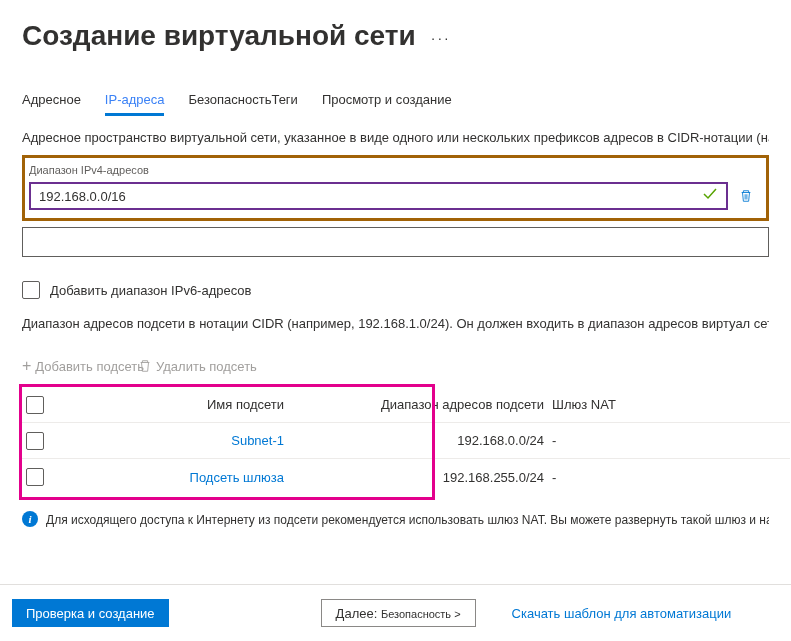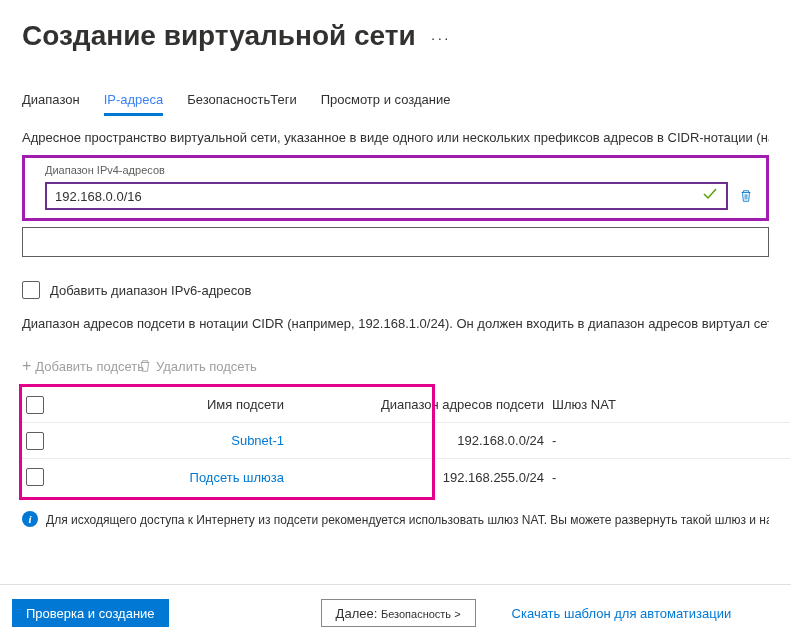--- a/index.html
+++ b/index.html
@@ -36,22 +36,22 @@
     .tab { color: #323130; padding-bottom: 8px; cursor: pointer; }
     .tab.active {
       color: #3b82f6;
       border-bottom: 3px solid #0078d4;
       font-weight: 400;
       padding-bottom: 6px;
     }
     .content { padding: 14px 22px 0 22px; }
     .desc { color: #323130; font-size: 13px; margin-bottom: 10px; white-space: nowrap; overflow: hidden; }
     .address-box {
-      border: 3px solid #a21caf;
-      padding: 6px 8px 8px 20px;
+      border: 3px solid #a16207;
+      padding: 6px 8px 8px 4px;
       margin-bottom: 6px;
     }
     .field-label { font-size: 11px; color: #605e5c; }
     .input-row {
       display: flex;
       align-items: center;
       gap: 6px;
       margin-top: 6px;
     }
     .ip-input {
@@ -166,21 +166,21 @@
   </style>
 </head>
 <body>
 
 <div class="header">
   <div class="page-title">Создание виртуальной сети</div>
   <div class="more-icon">···</div>
 </div>
 
 <div class="tabs">
-  <div class="tab">Диапазон</div>
+  <div class="tab">Адресное</div>
   <div class="tab active">IP-адреса</div>
   <div class="tab">Безопасность</div>
   <div class="tab" style="margin-left:-24px">Теги</div>
   <div class="tab">Просмотр и создание</div>
 </div>
 
 <div class="content">
   <div class="desc">Адресное пространство виртуальной сети, указанное в виде одного или нескольких префиксов адресов в CIDR-нотации (например, 19</div>
 
   <div class="address-box">

